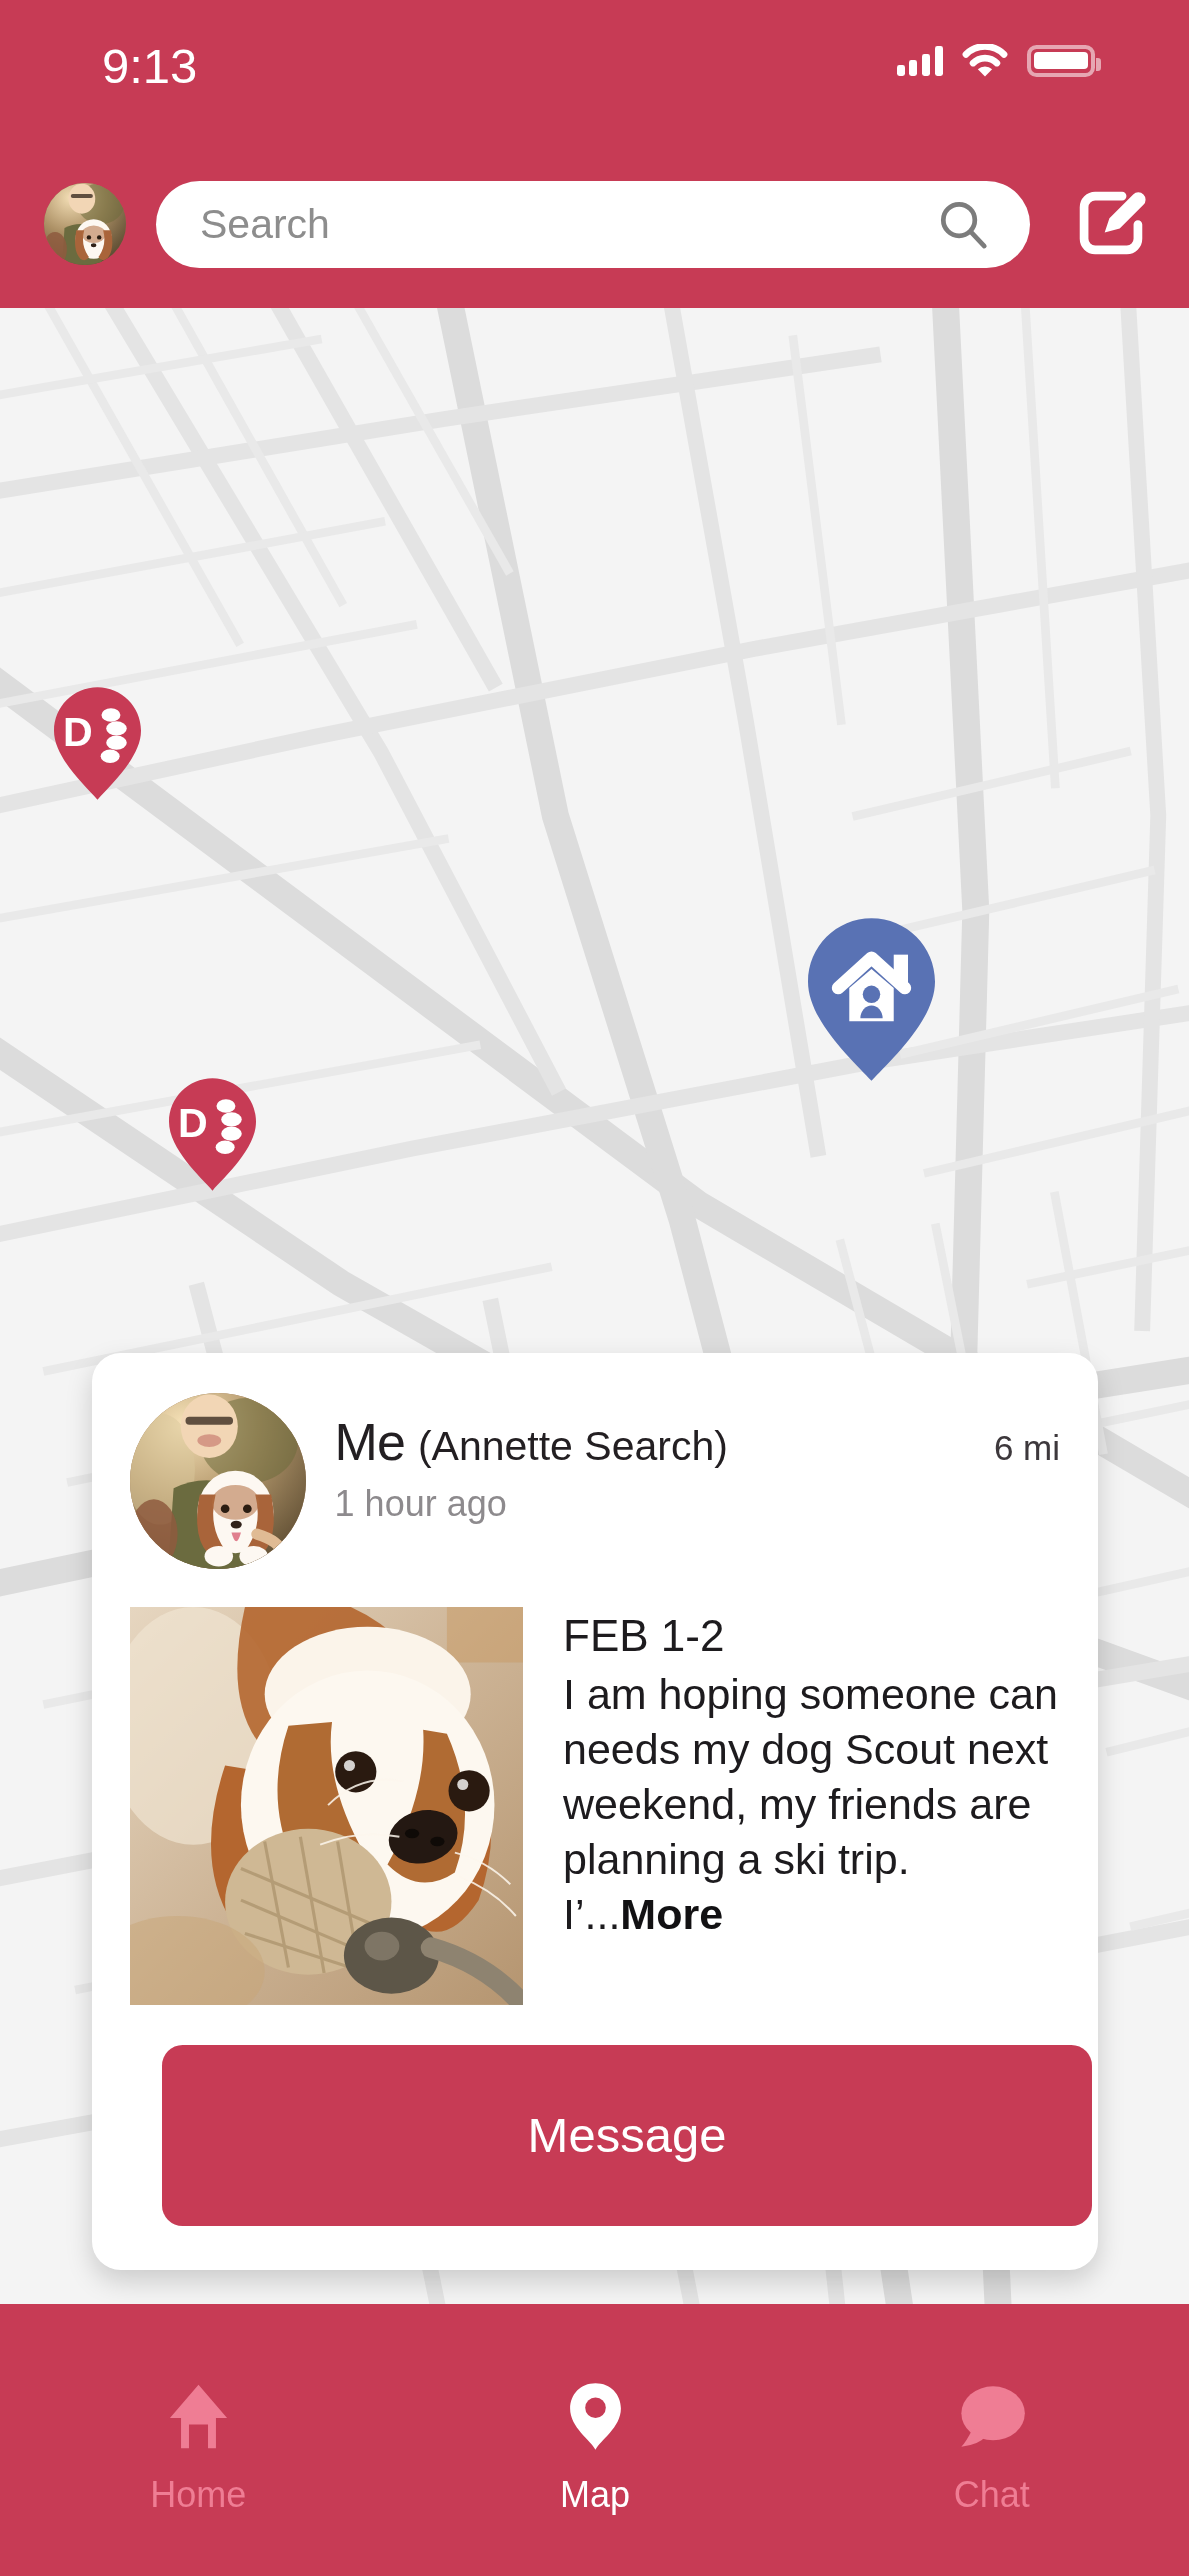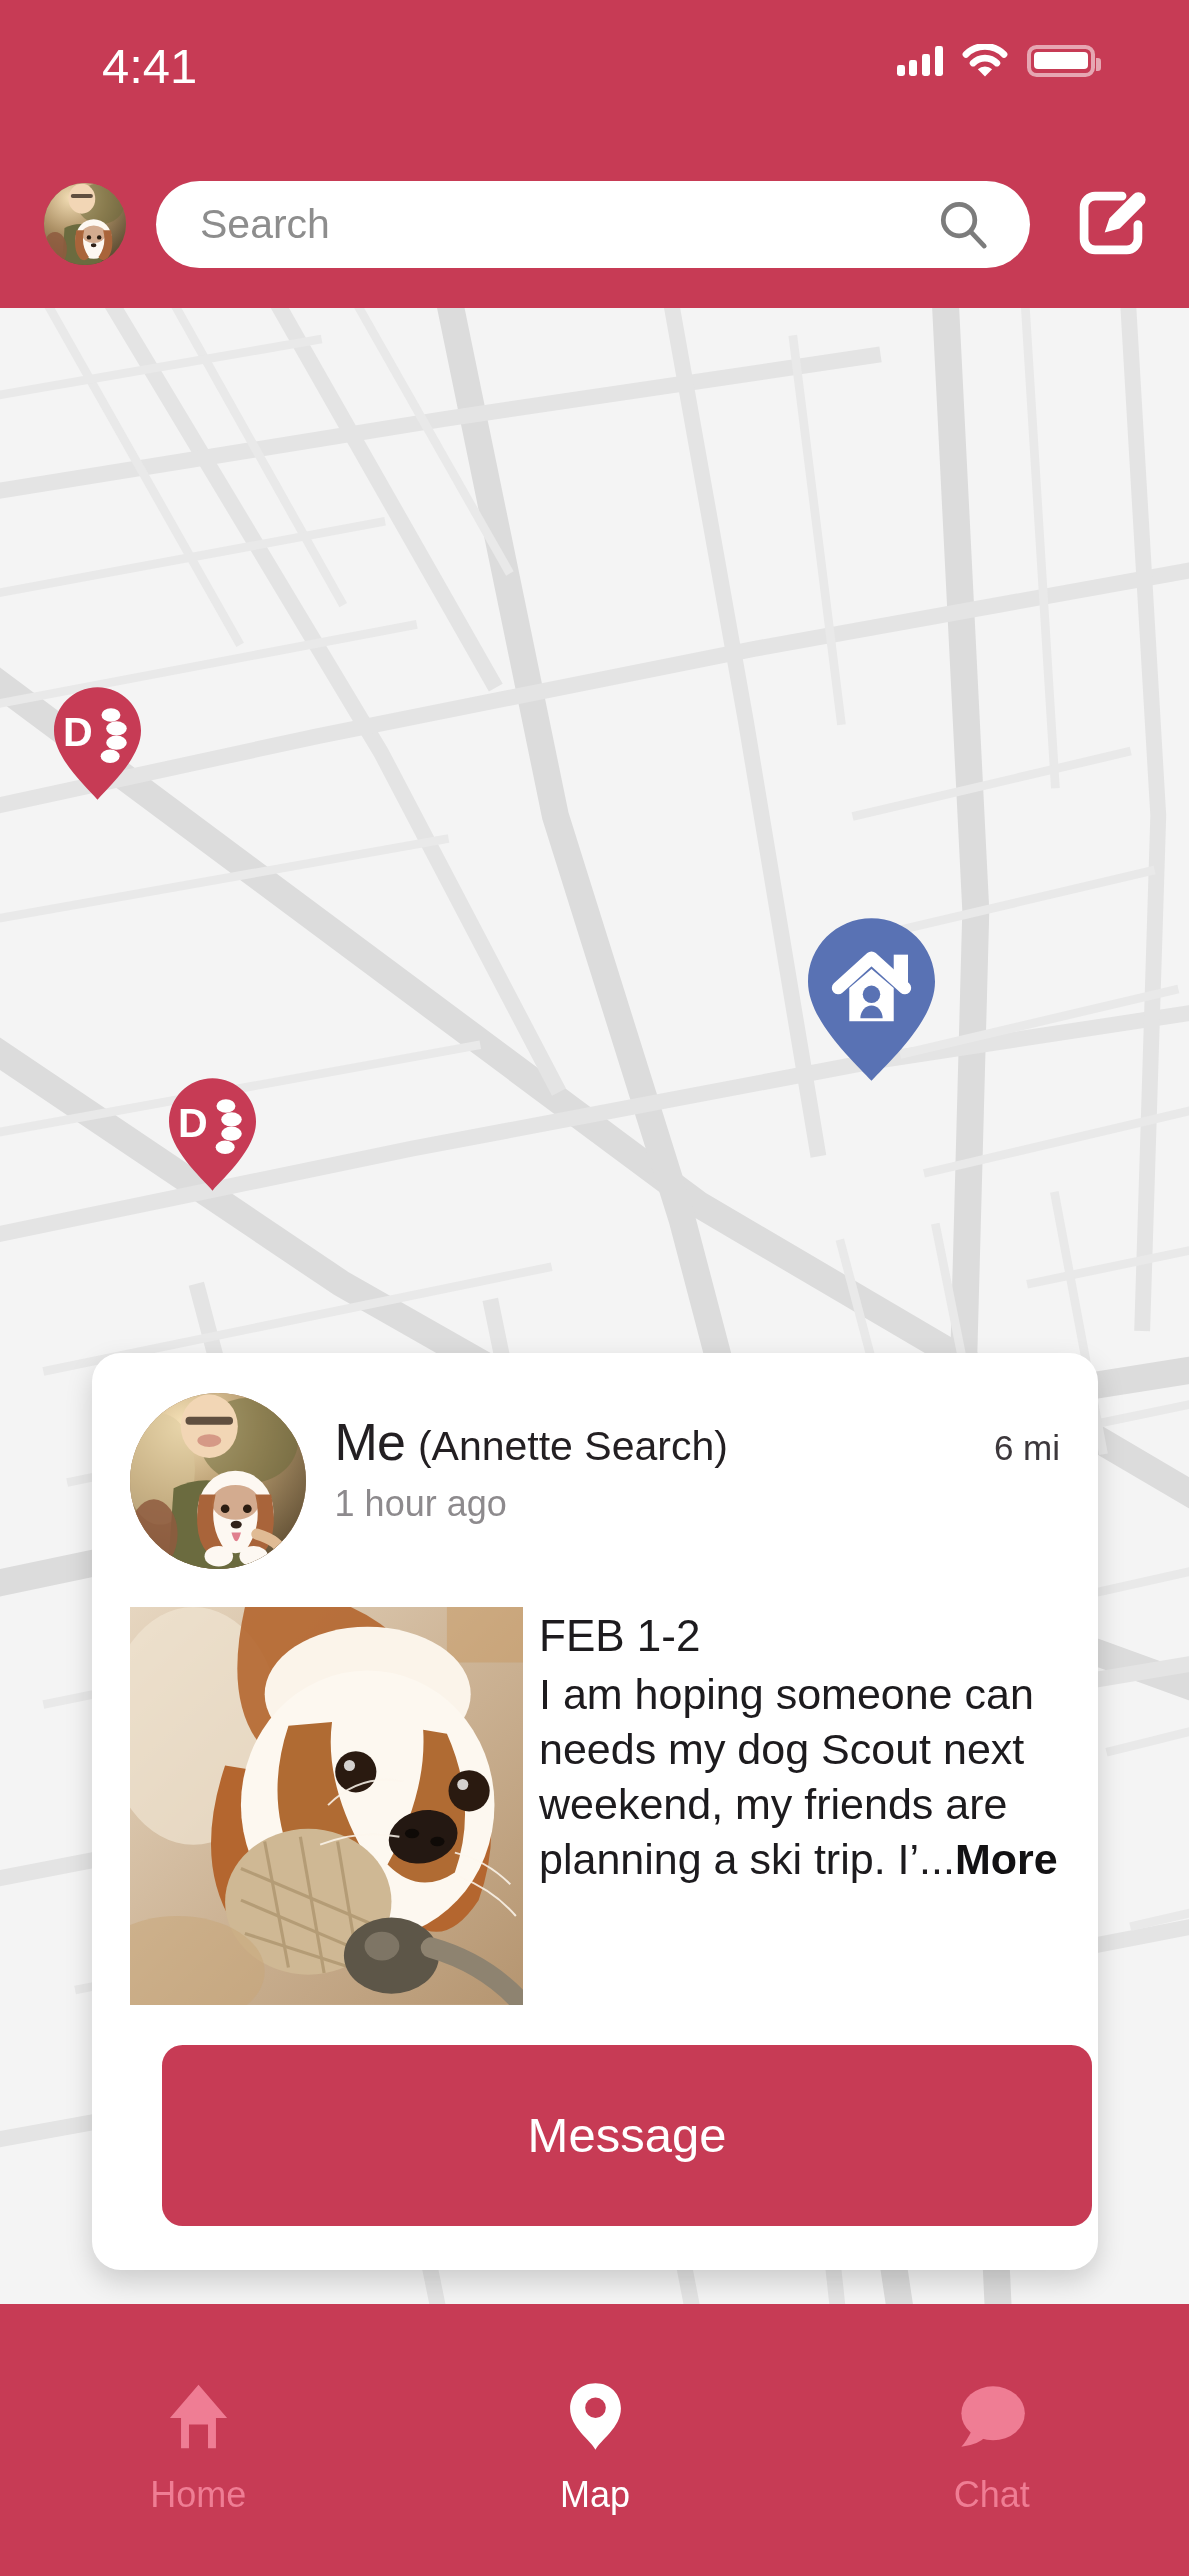--- a/index.html
+++ b/index.html
@@ -119,21 +119,21 @@
     flex:0 0 176px; overflow:hidden; position:relative;
     background:#9a7452; margin-top:-3.2px;
   }
   .card-head-text { flex:1 1 auto; padding-left:28.6px; padding-top:16px; }
   .name-row { display:flex; align-items:baseline; }
   .name-me { font-size:52px; color:#231f22; font-weight:400; letter-spacing:-0.8px; }
   .name-full { font-size:41px; color:#231f22; font-weight:400; margin-left:12.7px; }
   .distance { font-size:35px; color:#3d383c; margin-left:auto; padding-top:8px; white-space:nowrap; }
   .timestamp { font-size:36px; color:#8d8a8d; margin-top:11px; }
 
-  .card-body { display:flex; gap:16px; margin-top:38px; align-items:flex-start; }
+  .card-body { display:flex; gap:40px; margin-top:38px; align-items:flex-start; }
   .post-photo {
     width:393px; height:398px; flex:0 0 393px;
     overflow:hidden; position:relative; background:#cbb39a;
   }
   .post-text { flex:1 1 auto; padding-top:3.2px; }
   .post-date { font-size:44px; color:#1d1b1e; font-weight:400; line-height:1.16; }
   .post-title { font-size:44px; color:#121113; font-weight:700; line-height:1.5; margin-top:6.3px; }
   .post-desc {
     font-size:43px; color:#1d1b1e; font-weight:400;
     line-height:1.28; margin-top:6.3px;
@@ -382,21 +382,21 @@
       <div class="post-text">
         <div class="post-date">FEB 1-2</div>
         <div class="post-desc"><span>I am hoping someone can needs my dog Scout next weekend, my friends are planning a ski trip. I’...</span><span class="more-link">More</span></div>
       </div>
     </div>
 
     <button class="message-btn">Message</button>
   </div>
 
   <div class="statusbar">
-    <div class="status-time">4:41</div>
+    <div class="status-time">9:13</div>
     <div class="status-icons">
       <span class="signal">
           <i></i>
           <i></i>
           <i></i>
           <i></i>
         </span>
       <span class="wifi">
         <svg viewBox="0 0 58 42">
             <g fill="none" stroke="#fff" stroke-linecap="round">

